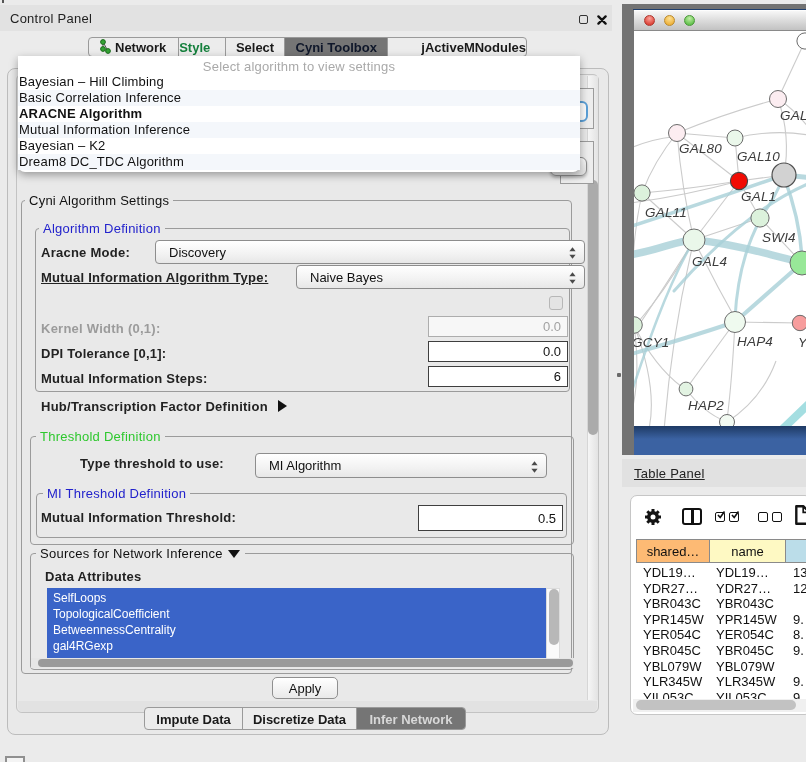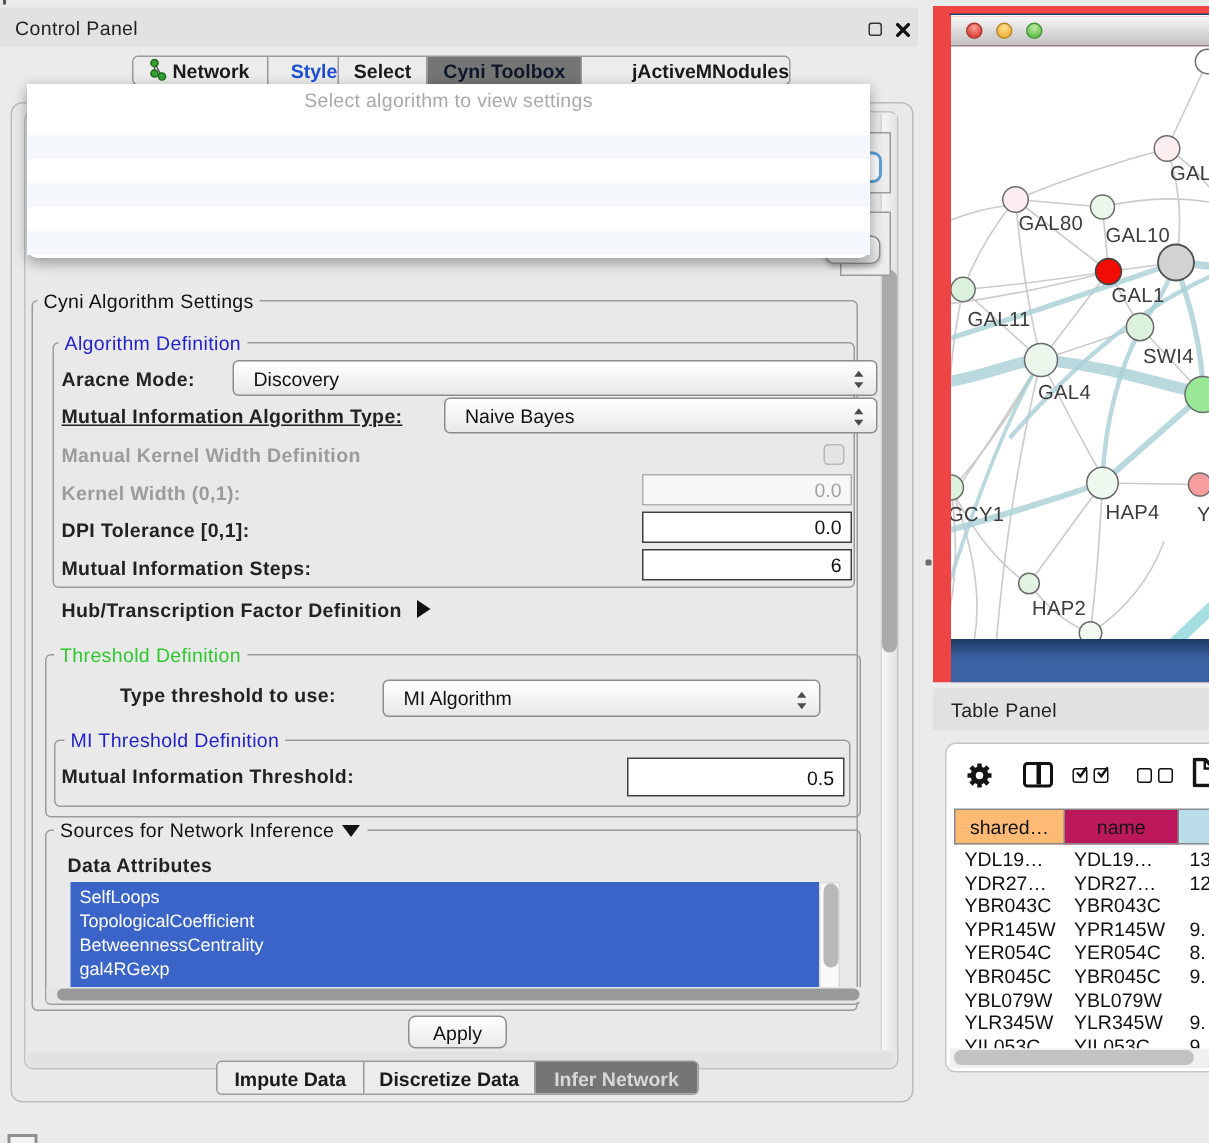--- a/index.html
+++ b/index.html
@@ -64,21 +64,20 @@
 
   <div class="abs lbl bold" style="left:41px;top:270px;text-decoration:underline;">Mutual Information Algorithm Type:</div>
   <div class="combo" style="left:276px;top:265px;width:289px;">
     <span class="ctext">Naive Bayes</span>
     <svg class="carr" viewBox="0 0 9 18">
         <path d="M4.5 3.2 L7.6 7.2 L1.4 7.2 Z" fill="#4a4a4a"></path>
         <path d="M4.5 14.8 L7.6 10.8 L1.4 10.8 Z" fill="#4a4a4a"></path>
       </svg>
   </div>
 
-  <div class="abs lbl bold gray" style="left:41px;top:296px;">Manual Kernel Width Definition</div>
   <div class="abs" style="left:549px;top:296px;width:14px;height:14px;background:#e4e4e4;border:1px solid #b7b7b7;border-radius:3px;"></div>
 
   <div class="abs lbl bold gray" style="left:41px;top:321px;">Kernel Width (0,1):</div>
   <div class="fieldd" style="left:428px;top:316px;width:140px;height:21px;">0.0</div>
 
   <div class="abs lbl bold" style="left:41px;top:346px;">DPI Tolerance [0,1]:</div>
   <div class="field" style="left:428px;top:341px;width:140px;height:21px;">0.0</div>
 
   <div class="abs lbl bold" style="left:41px;top:371px;">Mutual Information Steps:</div>
   <div class="field" style="left:428px;top:366px;width:140px;height:21px;">6</div>
@@ -124,43 +123,51 @@
   <div class="abs" style="left:272px;top:677px;width:66px;height:22px;border:1px solid #8f8f8f;border-radius:5px;background:linear-gradient(#ffffff,#e9e9e9);text-align:center;font-size:13px;color:#111;padding-top:3px;">Apply</div>
 
   <div class="abs" style="left:144px;top:707px;width:322px;height:23px;border:1px solid #9a9a9a;border-radius:4px;background:#ececec;overflow:hidden;display:flex;font-weight:bold;">
     <div style="width:98px;border-right:1px solid #9a9a9a;text-align:center;font-size:13px;padding-top:4px;color:#1a1a1a;">Impute Data</div>
     <div style="width:114px;border-right:1px solid #9a9a9a;text-align:center;font-size:13px;padding-top:4px;color:#1a1a1a;">Discretize Data</div>
     <div style="flex:1;background:#757575;text-align:center;font-size:13px;padding-top:4px;color:#d8d8d8;">Infer Network</div>
   </div>
 
   <div class="abs" style="left:88px;top:37px;width:439px;height:20px;border:1px solid #9a9a9a;border-radius:4px;background:#ececec;overflow:hidden;display:flex;font-weight:bold;">
     <div style="width:92px;border-right:1px solid #9a9a9a;font-size:13px;padding:2px 0 0 26px;color:#1a1a1a;">Network</div>
-    <div style="width:48px;border-right:1px solid #9a9a9a;text-align:right;font-size:13px;padding-top:2px;color:#1d4ed8;">Style</div>
+    <div style="width:48px;border-right:1px solid #9a9a9a;text-align:left;font-size:13px;padding-top:2px;color:#15803d;">Style</div>
     <div style="width:61px;border-right:1px solid #9a9a9a;text-align:center;font-size:13px;padding-top:2px;color:#1a1a1a;">Select</div>
     <div style="width:106px;border-right:1px solid #9a9a9a;background:#757575;text-align:center;font-size:13px;padding-top:2px;color:#0f172a;">Cyni Toolbox</div>
     <div style="flex:1;text-align:center;font-size:13px;padding-top:2px;color:#1a1a1a;margin-left:33px;">jActiveMNodules</div>
   </div>
   <svg class="abs" style="left:99px;top:39px;" width="13" height="15" viewBox="0 0 13 15">
     <line x1="4" y1="3" x2="9" y2="12" stroke="#555" stroke-width="1"></line>
     <line x1="4" y1="3" x2="4" y2="10" stroke="#555" stroke-width="1"></line>
     <circle cx="4" cy="3" r="2.4" fill="#35a435" stroke="#1c6b1c"></circle>
     <circle cx="4" cy="10" r="2.4" fill="#35a435" stroke="#1c6b1c"></circle>
     <circle cx="9" cy="12" r="2.4" fill="#35a435" stroke="#1c6b1c"></circle>
   </svg>
 
   <div class="abs" style="left:18px;top:56px;width:562px;height:116px;background:#fff;border-radius:0 0 7px 7px;box-shadow:0 3px 9px rgba(0,0,0,0.35);"></div>
   <div class="abs" style="left:18px;top:74px;width:562px;height:96px;background-image:linear-gradient(180deg,#ffffff 0 16px,#f4f7fb 16px 32px);background-size:100% 32px;"></div>
   <div class="abs" style="left:18px;top:59px;width:562px;text-align:center;font-size:13px;color:#a9a9a9;letter-spacing:0.2px;">Select algorithm to view settings</div>
+  <div class="abs" style="left:19px;top:74px;font-size:13px;color:#111;line-height:16px;letter-spacing:0.2px;">
+    Bayesian – Hill Climbing<br>
+    Basic Correlation Inference<br>
+    <span class="bold">ARACNE Algorithm</span><br>
+    Mutual Information Inference<br>
+    Bayesian – K2<br>
+    Dream8 DC_TDC Algorithm
+  </div>
 
   <div class="abs" style="left:5px;top:756px;width:20px;height:10px;border:2.5px solid #909090;background:#f4f4f4;"></div>
 </div>
 
 <div class="abs" style="left:617px;top:373px;width:4px;height:4px;background:#6a6a6a;border-radius:1px;"></div>
 
-<div class="abs" id="netwin" style="left:622px;top:4px;width:184px;height:451px;background:#ef4444;">
+<div class="abs" id="netwin" style="left:622px;top:4px;width:184px;height:451px;background:#737373;font-style:italic;">
   <div class="abs" style="left:11px;top:5px;width:173px;height:1px;background:#21406e;"></div>
 
   <div class="abs" style="left:12px;top:6px;width:172px;height:21px;background:linear-gradient(#f7f7f7,#d9d9d9 55%,#c2c2c2);border-bottom:1px solid #8a8a8a;border-top:1px solid #fdfdfd;"></div>
   <div class="abs" style="left:21.5px;top:11px;width:11px;height:11px;border-radius:50%;background:radial-gradient(circle at 50% 28%,#fba29a,#dd4338 75%);border:1px solid #ad372e;"></div>
   <div class="abs" style="left:41.5px;top:11px;width:11px;height:11px;border-radius:50%;background:radial-gradient(circle at 50% 28%,#fce094,#eeb23c 75%);border:1px solid #bb8a2c;"></div>
   <div class="abs" style="left:61.5px;top:11px;width:11px;height:11px;border-radius:50%;background:radial-gradient(circle at 50% 28%,#c0eda6,#63c24d 75%);border:1px solid #4a9739;"></div>
 
   <div class="abs" style="left:12px;top:27px;width:172px;height:395px;background:#ffffff;overflow:hidden;">
     <svg width="172" height="395" viewBox="0 0 172 395" style="display:block;">
       <g fill="none" stroke="#cbcbcb" stroke-width="1.1">
@@ -241,21 +248,21 @@
         <text x="54" y="379">HAP2</text>
       </g>
     </svg>
   </div>
 
   <div class="abs" style="left:12px;top:422px;width:172px;height:29px;background:linear-gradient(#1e3a64,#3b62a2 45%);"></div>
 </div>
 
 <div class="abs" style="left:614px;top:455px;width:192px;height:307px;background:#ebebeb;">
   <div class="abs" style="left:8px;top:4px;width:184px;height:28px;background:#e1e1e1;"></div>
-  <div class="abs lbl" style="left:20px;top:11px;">Table Panel</div>
+  <div class="abs lbl" style="left:20px;top:11px;text-decoration:underline;">Table Panel</div>
 
   <div class="abs" style="left:16px;top:40px;width:182px;height:220px;background:#fff;border:1px solid #c6c6c6;border-radius:7px;"></div>
 
   <svg class="abs" style="left:30px;top:53px;" width="18" height="18" viewBox="0 0 18 18">
     <g stroke="#141414" stroke-width="3">
       <line x1="9" y1="1" x2="9" y2="17"></line>
       <line x1="1" y1="9" x2="17" y2="9"></line>
       <line x1="3.3" y1="3.3" x2="14.7" y2="14.7"></line>
       <line x1="14.7" y1="3.3" x2="3.3" y2="14.7"></line>
     </g>
@@ -274,21 +281,21 @@
     </svg>
   <div class="abs" style="left:144px;top:57px;width:10px;height:10px;border:1.5px solid #111;border-radius:2px;"></div>
   <div class="abs" style="left:158px;top:57px;width:10px;height:10px;border:1.5px solid #111;border-radius:2px;"></div>
   <svg class="abs" style="left:181px;top:50px;" width="16" height="20" viewBox="0 0 16 20">
     <path d="M1.3,1.3 h7.2 l5.6,5.8 v11.6 h-12.8 z" fill="#fff" stroke="#141414" stroke-width="2.4" stroke-linejoin="round"></path>
     <path d="M8.2,1.3 v6 h6" fill="none" stroke="#141414" stroke-width="1.7"></path>
   </svg>
 
   <div class="abs" style="left:22px;top:84px;width:174px;height:24px;display:flex;border-top:1px solid #8a8a8a;">
     <div style="width:74px;background:#fdba74;border-left:1px solid #8a8a8a;border-right:1px solid #8a8a8a;border-bottom:1px solid #8a8a8a;text-align:center;font-size:13px;color:#111;padding-top:4px;">shared…</div>
-    <div style="width:76px;background:#be185d;border-right:1px solid #8a8a8a;border-bottom:1px solid #8a8a8a;text-align:center;font-size:13px;color:#111;padding-top:4px;">name</div>
+    <div style="width:76px;background:#fef9c3;border-right:1px solid #8a8a8a;border-bottom:1px solid #8a8a8a;text-align:center;font-size:13px;color:#111;padding-top:4px;">name</div>
     <div style="flex:1;background:#bbdde9;border-bottom:1px solid #8a8a8a;"></div>
   </div>
   <div class="abs" style="left:22px;top:108px;width:174px;height:136px;overflow:hidden;font-size:13px;color:#111;">
     <div style="position:absolute;left:7px;top:2px;line-height:15.6px;">YDL19…<br>YDR27…<br>YBR043C<br>YPR145W<br>YER054C<br>YBR045C<br>YBL079W<br>YLR345W<br>YIL053C</div>
     <div style="position:absolute;left:80px;top:2px;line-height:15.6px;">YDL19…<br>YDR27…<br>YBR043C<br>YPR145W<br>YER054C<br>YBR045C<br>YBL079W<br>YLR345W<br>YIL053C</div>
     <div style="position:absolute;left:157px;top:2px;line-height:15.6px;">13<br>12<br><br>9.<br>8.<br>9.<br><br>9.<br>9.</div>
   </div>
 
   <div class="abs" style="left:19px;top:244px;width:177px;height:13px;background:#f0f0f0;"></div>
   <div class="abs" style="left:22px;top:245px;width:160px;height:10px;background:#c2c2c2;border-radius:5px;"></div>

